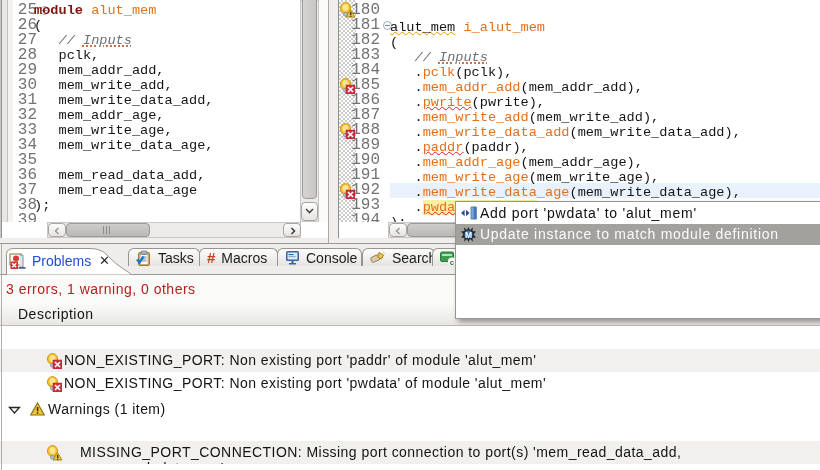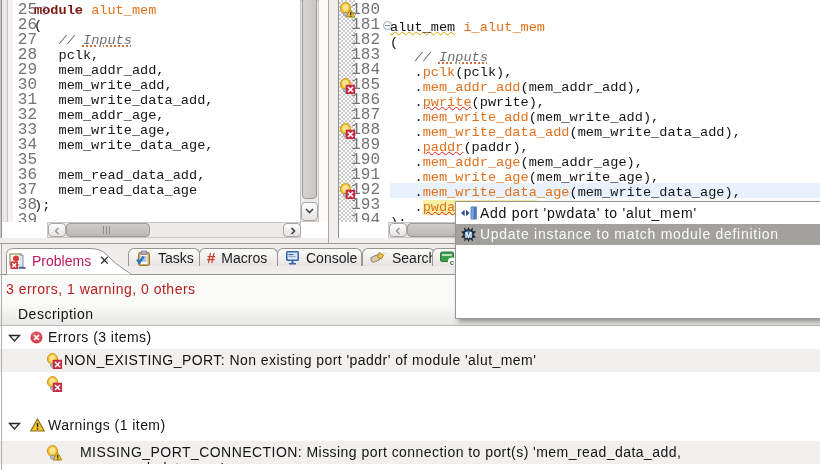--- a/index.html
+++ b/index.html
@@ -231,43 +231,30 @@
 <div class="abs" style="left:9px;top:252px;" id="ic-problems">
       <svg width="17" height="17" style="display:block">
         <rect x="1" y="2" width="11" height="11" fill="#fdfdf4" stroke="#8f8f52" stroke-width="1.2"></rect>
         <circle cx="7" cy="6.5" r="3" fill="#d93a3a"></circle>
         <rect x="1.5" y="9.5" width="7.5" height="7.5" fill="#cd2f37"></rect>
         <path d="M3.2 11.2 L7.2 15.2 M7.2 11.2 L3.2 15.2" stroke="#fff" stroke-width="1.5"></path>
         <path d="M10.5 3 L14 3 L14 15 L10.5 15" fill="#dfe5ef" stroke="#7c8fb2" stroke-width="1"></path>
         <rect x="9.5" y="15" width="7" height="1.8" fill="#51658e"></rect>
       </svg>
     </div>
-<div class="abs" style="left:32px;top:253px;font-size:14px;color:#be185d;">Problems</div>
+<div class="abs" style="left:32px;top:253px;font-size:14px;color:#1d4ed8;">Problems</div>
 <div class="abs" style="left:99px;top:253px;font-size:13px;color:#2a2a2a;">✕</div>
 
 <div class="abs" style="left:0;top:275px;width:820px;height:27px;background:#fafaf8;"></div>
 <div class="abs" style="left:6px;top:281px;font-size:14px;letter-spacing:0.5px;color:#b91c1c;">3 errors, 1 warning, 0 others</div>
 
 <div class="abs" style="left:0;top:302px;width:820px;height:24px;background:linear-gradient(180deg,#fcfcfb,#e7e6e4);border-bottom:1px solid #bcbab8;box-sizing:border-box;"></div>
 <div class="abs" style="left:18px;top:306px;font-size:14px;letter-spacing:0.5px;color:#141414;">Description</div>
 
 <div class="abs" style="left:0;top:326px;width:820px;height:144px;background:#ffffff;"></div>
-<div class="prow" style="top:326px;">
-      <svg class="tri" style="top:8px;" width="13" height="8">
-        <path d="M1.5,1.5 L11.5,1.5 L6.5,7 Z" fill="#fff" stroke="#262626" stroke-width="1.3"></path>
-      </svg>
-  <span class="cat-err" style="position:absolute;left:30px;top:5px;">
-        <svg width="13" height="13" style="display:block">
-          <circle cx="6.5" cy="6.5" r="6" fill="#d8404a"></circle>
-          <circle cx="6.5" cy="5" r="4.5" fill="#e2606a" opacity=".7"></circle>
-          <path d="M4 4 L9 9 M9 4 L4 9" stroke="#fff" stroke-width="1.7"></path>
-        </svg>
-      </span>
-  <span style="position:absolute;left:48px;top:3px;">Errors (3 items)</span>
-    </div>
 <div class="prow gray" style="top:349px;">
       <span class="bulb-err-s" style="position:absolute;left:46px;top:4px;">
         <svg width="16" height="16" style="display:block">
           <ellipse cx="6.5" cy="6" rx="5" ry="5.4" fill="#f5c331" stroke="#d89010" stroke-width="1"></ellipse>
           <ellipse cx="6.5" cy="5.5" rx="3" ry="3.4" fill="#fbe58e"></ellipse>
           <rect x="4.5" y="10.6" width="4" height="3.4" rx="1.5" fill="#b9c2cc" stroke="#7e8da0" stroke-width=".8"></rect>
           <rect x="7" y="7" width="9" height="9" fill="#cd2f44" stroke="#b01b30" stroke-width=".5"></rect>
           <path d="M9 9 L14 14 M14 9 L9 14" stroke="#fff" stroke-width="1.6"></path>
         </svg>
       </span>
@@ -276,22 +263,23 @@
 <div class="prow" style="top:372px;">
       <span class="bulb-err-s" style="position:absolute;left:46px;top:4px;">
         <svg width="16" height="16" style="display:block">
           <ellipse cx="6.5" cy="6" rx="5" ry="5.4" fill="#f5c331" stroke="#d89010" stroke-width="1"></ellipse>
           <ellipse cx="6.5" cy="5.5" rx="3" ry="3.4" fill="#fbe58e"></ellipse>
           <rect x="4.5" y="10.6" width="4" height="3.4" rx="1.5" fill="#b9c2cc" stroke="#7e8da0" stroke-width=".8"></rect>
           <rect x="7" y="7" width="9" height="9" fill="#cd2f44" stroke="#b01b30" stroke-width=".5"></rect>
           <path d="M9 9 L14 14 M14 9 L9 14" stroke="#fff" stroke-width="1.6"></path>
         </svg>
       </span>
-    </div>
-<div class="prow" style="top:414px;border-radius:7px;">
+  <span style="position:absolute;left:64px;top:3px;">NON_EXISTING_PORT: Non existing port 'pwdata' of module 'alut_mem'</span>
+    </div>
+<div class="prow" style="top:398px;border-radius:7px;">
       <svg class="tri" style="top:8px;" width="13" height="8">
         <path d="M1.5,1.5 L11.5,1.5 L6.5,7 Z" fill="#fff" stroke="#262626" stroke-width="1.3"></path>
       </svg>
   <span class="cat-warn" style="position:absolute;left:30px;top:4px;">
         <svg width="15" height="14" style="display:block">
           <path d="M7.5 1 L14.3 13 L0.7 13 Z" fill="#f2c435" stroke="#8a701c" stroke-width="1.2"></path>
           <rect x="6.8" y="5" width="1.5" height="4.2" fill="#332b10"></rect>
           <rect x="6.8" y="10.2" width="1.5" height="1.5" fill="#332b10"></rect>
         </svg>
       </span>

